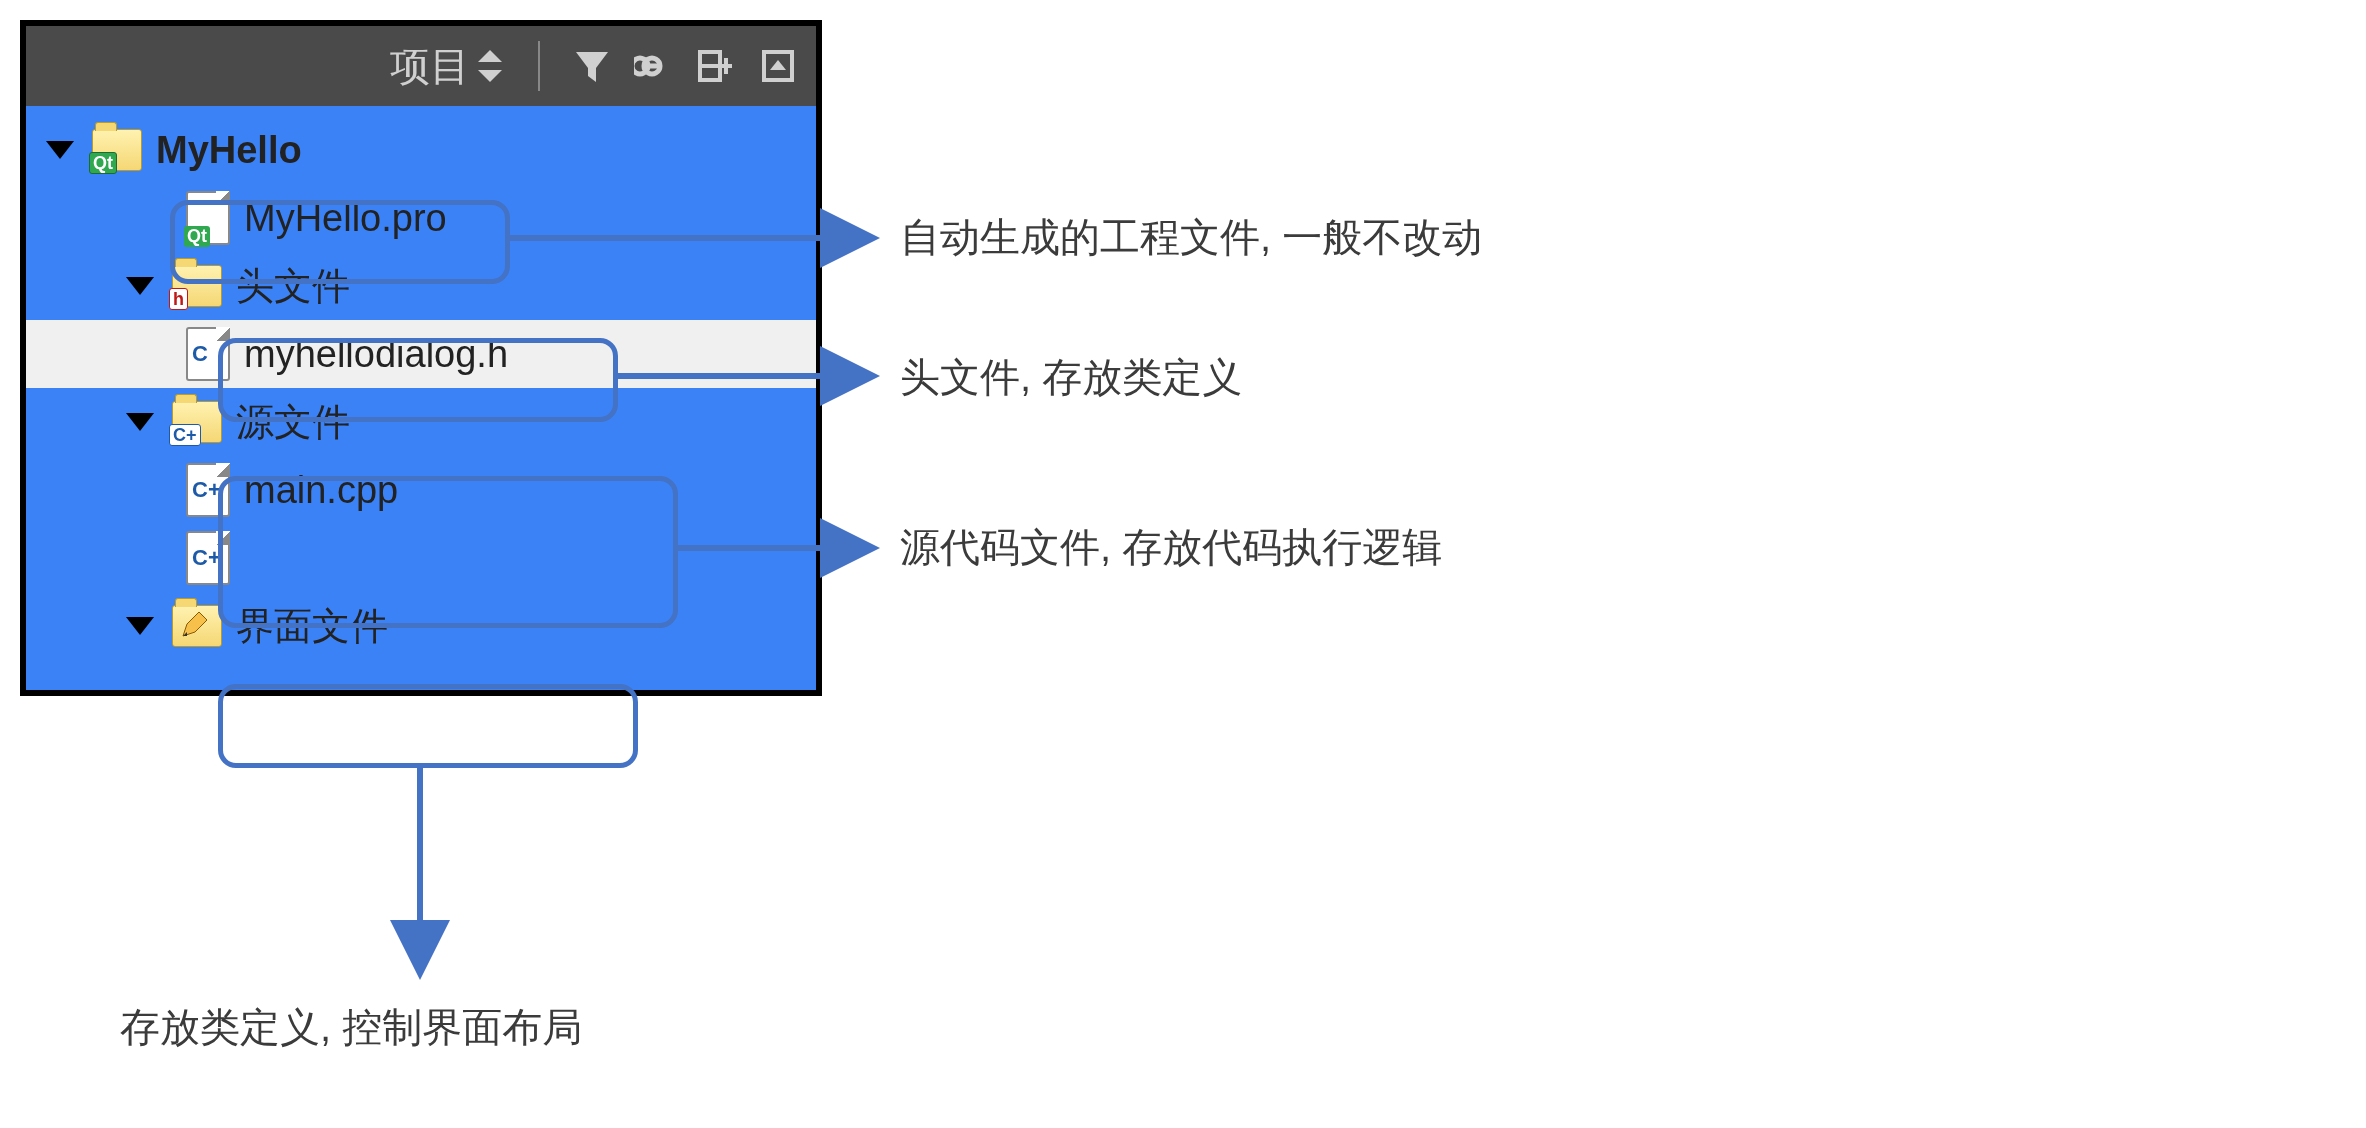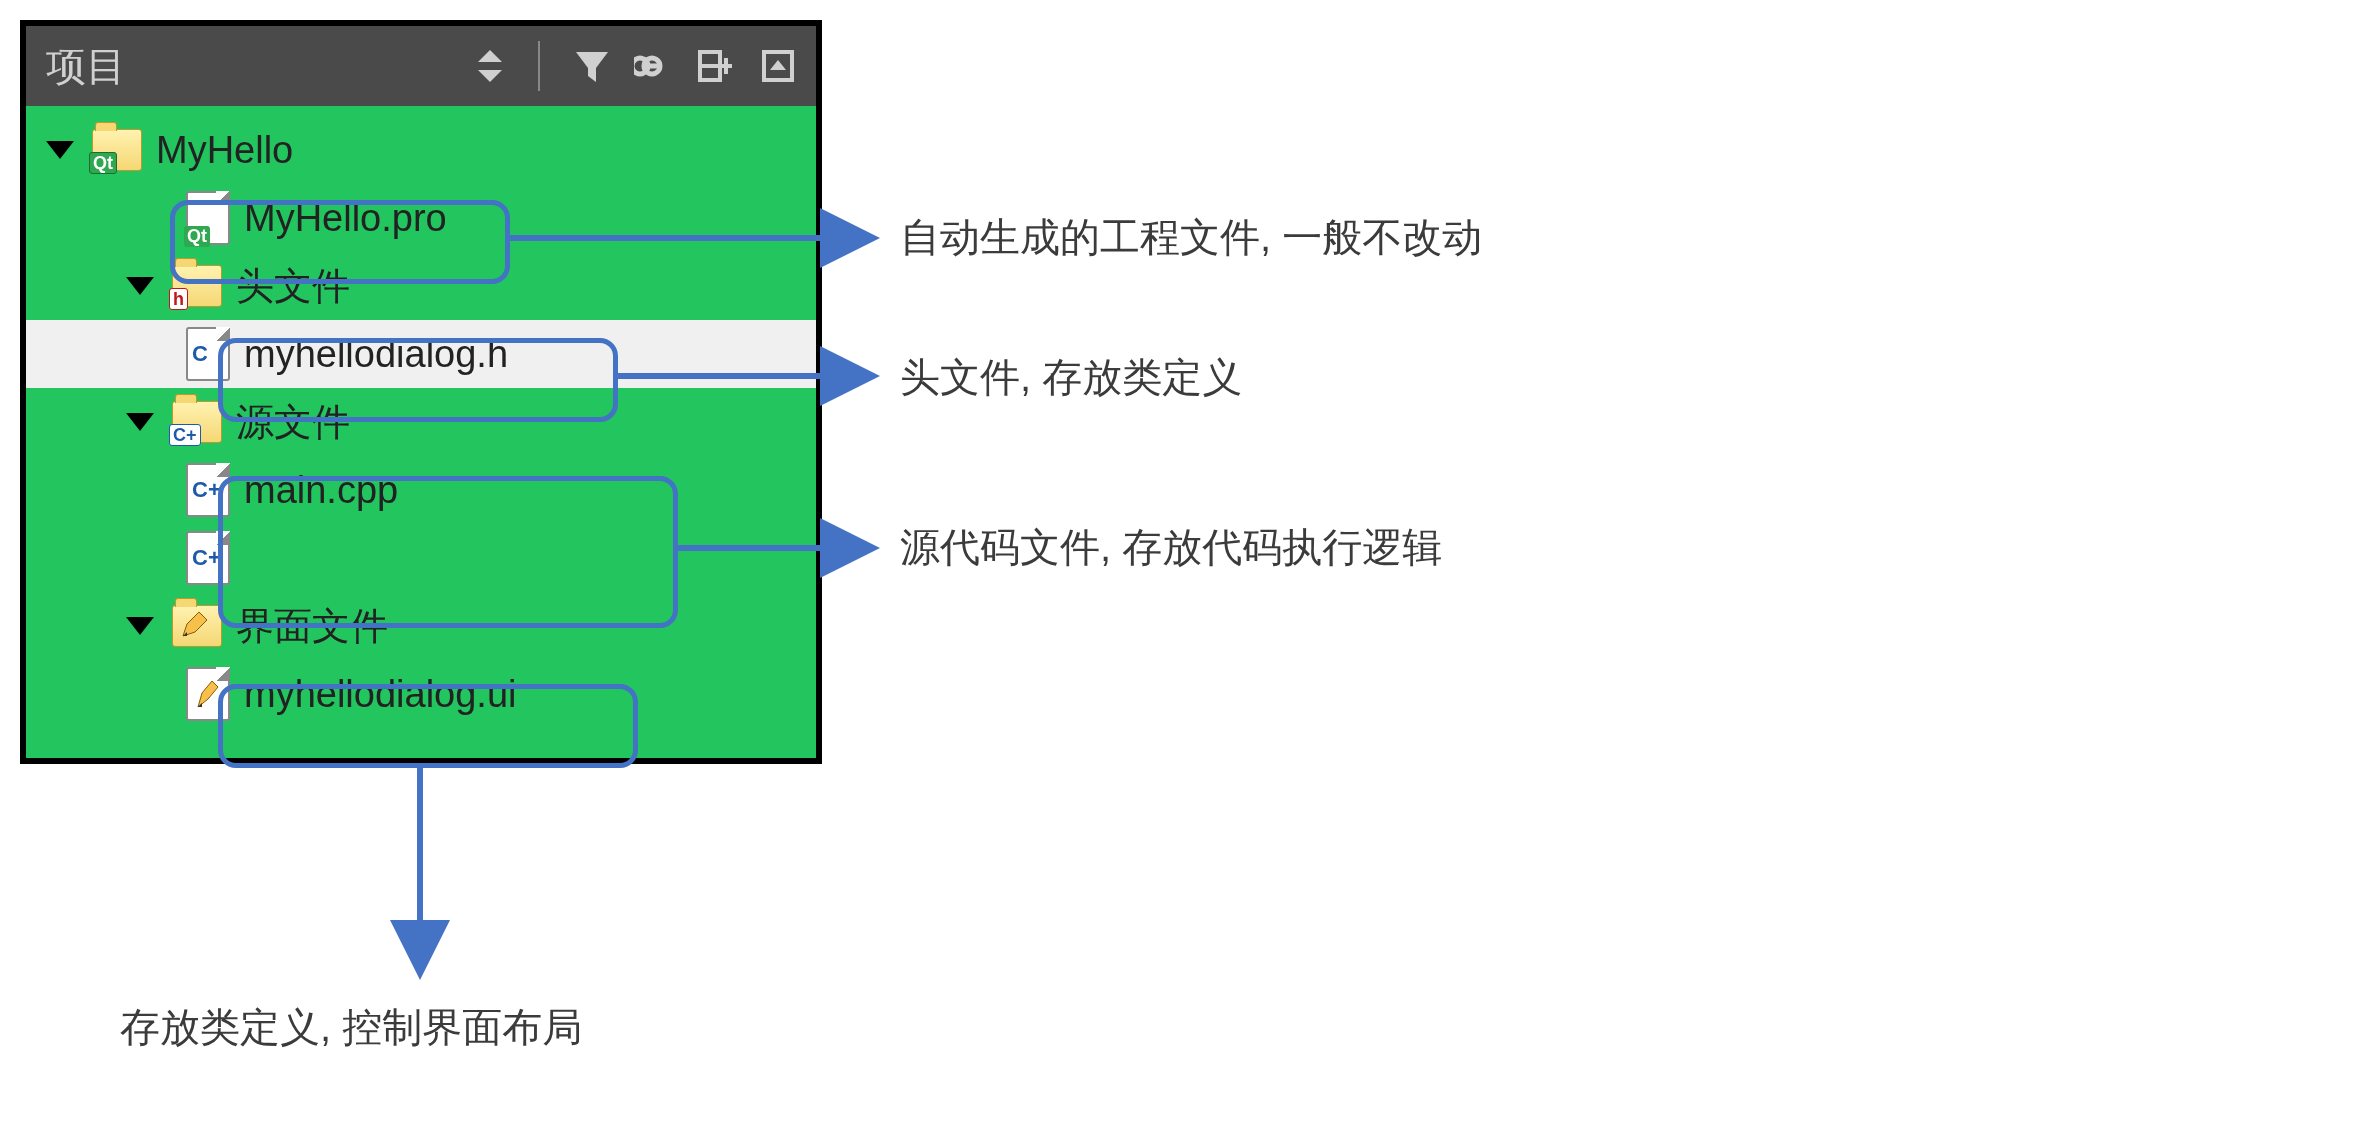--- a/index.html
+++ b/index.html
@@ -10,21 +10,22 @@
     font-family: "Microsoft YaHei", "SimSun", Arial, sans-serif;
     background: #ffffff;
     position: relative;
   }
   .panel {
     position: absolute;
     left: 20px;
     top: 20px;
     width: 790px;
     border: 6px solid #000;
-    background: #22c55e;
+    background: #3b82f6;
+    text-align: right;
   }
   .panel-header {
     background: #4a4a4a;
     height: 80px;
     display: flex;
     align-items: center;
     color: #d0d0d0;
     font-size: 40px;
     padding: 0 10px;
   }
@@ -125,21 +126,21 @@
   .file .mark {
     position: absolute;
     left: 4px; top: 12px;
     font-size: 22px;
     font-weight: bold;
   }
   .file .mark.qt { background:#2fa84f; color:#fff; padding:0 3px; border-radius:3px; font-size:18px; left:-4px; top:auto; bottom:-4px; }
   .file .mark.c  { color:#1d5aa8; }
   .file .mark.cpp{ color:#1d5aa8; }
   .file .pencil { position:absolute; left:6px; top:8px; width:26px; height:34px; }
-  .bold { font-weight: normal; }
+  .bold { font-weight: bold; }
 
   .callout-box {
     position: absolute;
     border: 5px solid #4472c4;
     border-radius: 18px;
     background: transparent;
     pointer-events: none;
   }
   .annot {
     position: absolute;
@@ -246,29 +247,20 @@
       <span class="arrow"></span>
       <span class="folder">
         <svg class="pencil" viewBox="0 0 30 30">
           <polygon points="4,26 8,14 20,2 28,10 16,22" fill="#f7c04a" stroke="#8a5a00" stroke-width="1"></polygon>
           <polygon points="4,26 8,22 8,26" fill="#333"></polygon>
         </svg>
       </span>
       <span>界面文件</span>
     </div>
 
-    <div class="row indent3">
-      <span class="file">
-        <svg class="pencil" viewBox="0 0 26 34">
-          <polygon points="4,30 8,16 18,4 24,10 14,22" fill="#f7c04a" stroke="#8a5a00" stroke-width="1"></polygon>
-          <polygon points="4,30 8,26 8,30" fill="#333"></polygon>
-        </svg>
-      </span>
-      <span>myhellodialog.ui</span>
-    </div>
   </div>
 </div>
 
 <div class="callout-box" style="left:170px; top:200px; width:330px; height:74px;"></div>
 <div class="callout-box" style="left:218px; top:338px; width:390px; height:74px;"></div>
 <div class="callout-box" style="left:218px; top:476px; width:450px; height:142px;"></div>
 <div class="callout-box" style="left:218px; top:684px; width:410px; height:74px;"></div>
 
 <div class="annot" style="left:900px; top:210px;">自动生成的工程文件, 一般不改动</div>
 <div class="annot" style="left:900px; top:350px;">头文件, 存放类定义</div>

